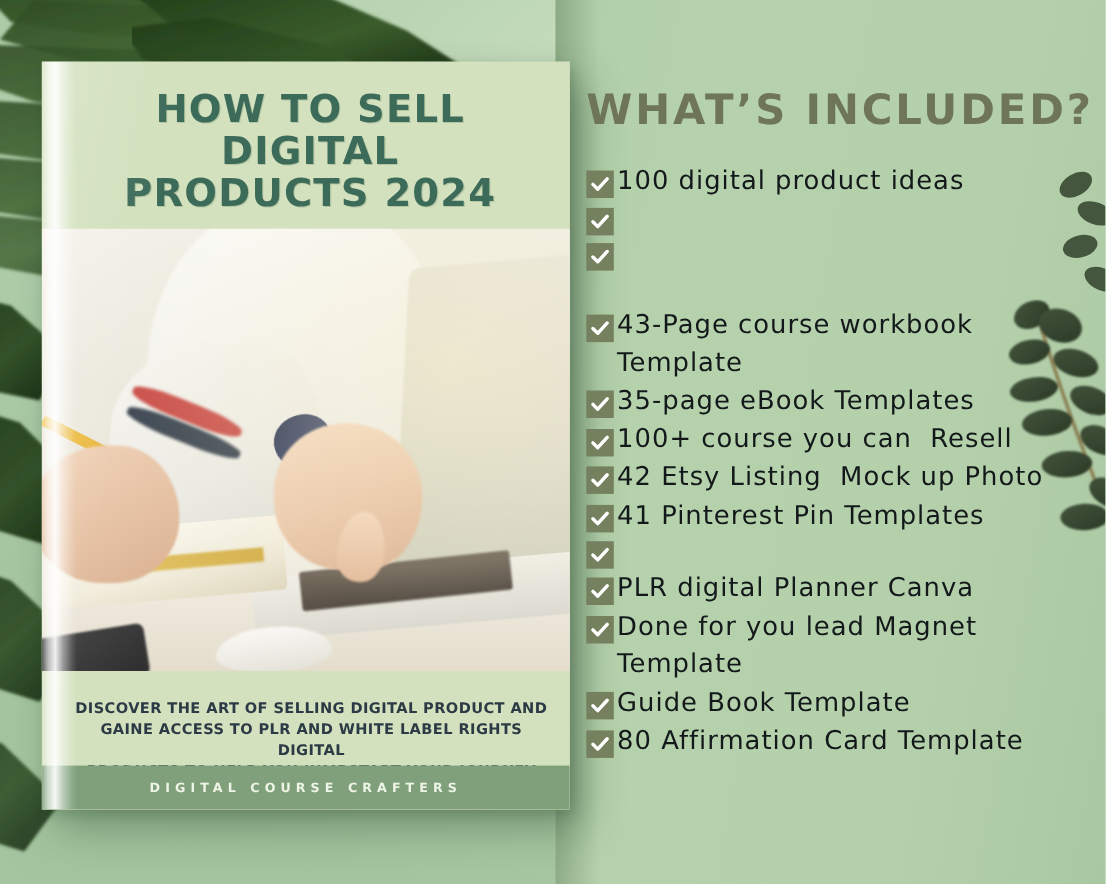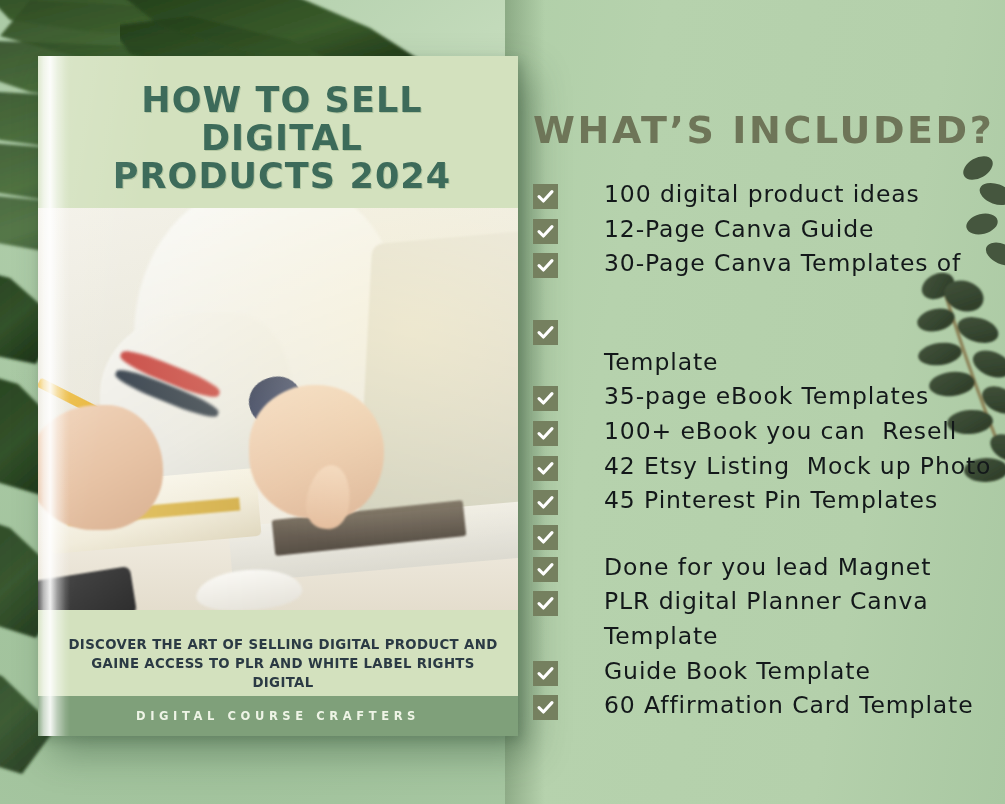--- a/index.html
+++ b/index.html
@@ -227,36 +227,35 @@
     font-family:"DejaVu Sans", sans-serif;
     font-weight:700;
     font-size:11.5px;
     letter-spacing:4.6px;
     color:#eef4e6;
   }
 
   
   .panel{
     position:absolute; left:505px; top:0; width:500px; height:804px;
-    padding:108px 10px 0 28px;
+    padding:78px 10px 0 28px;
   }
   .panel-title{
     font-family:"DejaVu Sans", sans-serif;
     font-weight:700;
     font-size:38px;
     letter-spacing:2.6px;
     color:#6e7558;
     margin-bottom:26px;
   }
   .list{ list-style:none; }
   .list li{
     display:flex;
-    align-items:flex-start;
+    align-items:center;
     margin-bottom:1px;
-    gap:43px;
   }
   .cbox{
     flex:0 0 auto;
     width:25px; height:25px;
     background:#75805f;
     margin-top:6px;
     margin-right:3px;
     position:relative;
   }
   .cbox.hidden{ background:transparent; }
@@ -432,115 +431,114 @@
             </svg>
           </span>
           <span class="item-text">100 digital product ideas</span>
         </li>
         <li>
           <span class="cbox">
             <svg width="19" height="19" viewBox="0 0 19 19" aria-hidden="true">
               <path d="M3 9.6 L7.4 14 L16 4.6" fill="none" stroke="#ffffff" stroke-width="3.1" stroke-linecap="round" stroke-linejoin="round"></path>
             </svg>
           </span>
-          <span class="item-text">12-Page Canva Guide</span>
-        </li>
-        <li>
-          <span class="cbox">
-            <svg width="19" height="19" viewBox="0 0 19 19" aria-hidden="true">
-              <path d="M3 9.6 L7.4 14 L16 4.6" fill="none" stroke="#ffffff" stroke-width="3.1" stroke-linecap="round" stroke-linejoin="round"></path>
-            </svg>
-          </span>
-          <span class="item-text">30-Page Canva Templates of</span>
+        </li>
+        <li>
+          <span class="cbox">
+            <svg width="19" height="19" viewBox="0 0 19 19" aria-hidden="true">
+              <path d="M3 9.6 L7.4 14 L16 4.6" fill="none" stroke="#ffffff" stroke-width="3.1" stroke-linecap="round" stroke-linejoin="round"></path>
+            </svg>
+          </span>
         </li>
         <li>
           <span class="cbox hidden"></span>
         </li>
         <li>
           <span class="cbox">
             <svg width="19" height="19" viewBox="0 0 19 19" aria-hidden="true">
               <path d="M3 9.6 L7.4 14 L16 4.6" fill="none" stroke="#ffffff" stroke-width="3.1" stroke-linecap="round" stroke-linejoin="round"></path>
             </svg>
           </span>
+          <span class="item-text">43-Page course workbook</span>
         </li>
         <li>
           <span class="cbox hidden"></span>
           <span class="item-text">Template</span>
         </li>
         <li>
           <span class="cbox">
             <svg width="19" height="19" viewBox="0 0 19 19" aria-hidden="true">
               <path d="M3 9.6 L7.4 14 L16 4.6" fill="none" stroke="#ffffff" stroke-width="3.1" stroke-linecap="round" stroke-linejoin="round"></path>
             </svg>
           </span>
           <span class="item-text">35-page eBook Templates</span>
         </li>
         <li>
           <span class="cbox">
             <svg width="19" height="19" viewBox="0 0 19 19" aria-hidden="true">
               <path d="M3 9.6 L7.4 14 L16 4.6" fill="none" stroke="#ffffff" stroke-width="3.1" stroke-linecap="round" stroke-linejoin="round"></path>
             </svg>
           </span>
-          <span class="item-text">100+ eBook you can  Resell</span>
+          <span class="item-text">100+ course you can  Resell</span>
         </li>
         <li>
           <span class="cbox">
             <svg width="19" height="19" viewBox="0 0 19 19" aria-hidden="true">
               <path d="M3 9.6 L7.4 14 L16 4.6" fill="none" stroke="#ffffff" stroke-width="3.1" stroke-linecap="round" stroke-linejoin="round"></path>
             </svg>
           </span>
           <span class="item-text">42 Etsy Listing  Mock up Photo</span>
         </li>
         <li>
           <span class="cbox">
             <svg width="19" height="19" viewBox="0 0 19 19" aria-hidden="true">
               <path d="M3 9.6 L7.4 14 L16 4.6" fill="none" stroke="#ffffff" stroke-width="3.1" stroke-linecap="round" stroke-linejoin="round"></path>
             </svg>
           </span>
-          <span class="item-text">45 Pinterest Pin Templates</span>
-        </li>
-        <li>
-          <span class="cbox">
-            <svg width="19" height="19" viewBox="0 0 19 19" aria-hidden="true">
-              <path d="M3 9.6 L7.4 14 L16 4.6" fill="none" stroke="#ffffff" stroke-width="3.1" stroke-linecap="round" stroke-linejoin="round"></path>
-            </svg>
-          </span>
+          <span class="item-text">41 Pinterest Pin Templates</span>
+        </li>
+        <li>
+          <span class="cbox">
+            <svg width="19" height="19" viewBox="0 0 19 19" aria-hidden="true">
+              <path d="M3 9.6 L7.4 14 L16 4.6" fill="none" stroke="#ffffff" stroke-width="3.1" stroke-linecap="round" stroke-linejoin="round"></path>
+            </svg>
+          </span>
+        </li>
+        <li>
+          <span class="cbox">
+            <svg width="19" height="19" viewBox="0 0 19 19" aria-hidden="true">
+              <path d="M3 9.6 L7.4 14 L16 4.6" fill="none" stroke="#ffffff" stroke-width="3.1" stroke-linecap="round" stroke-linejoin="round"></path>
+            </svg>
+          </span>
+          <span class="item-text">PLR digital Planner Canva</span>
         </li>
         <li>
           <span class="cbox">
             <svg width="19" height="19" viewBox="0 0 19 19" aria-hidden="true">
               <path d="M3 9.6 L7.4 14 L16 4.6" fill="none" stroke="#ffffff" stroke-width="3.1" stroke-linecap="round" stroke-linejoin="round"></path>
             </svg>
           </span>
           <span class="item-text">Done for you lead Magnet</span>
-        </li>
-        <li>
-          <span class="cbox">
-            <svg width="19" height="19" viewBox="0 0 19 19" aria-hidden="true">
-              <path d="M3 9.6 L7.4 14 L16 4.6" fill="none" stroke="#ffffff" stroke-width="3.1" stroke-linecap="round" stroke-linejoin="round"></path>
-            </svg>
-          </span>
-          <span class="item-text">PLR digital Planner Canva</span>
         </li>
         <li>
           <span class="cbox hidden"></span>
           <span class="item-text">Template</span>
         </li>
         <li>
           <span class="cbox">
             <svg width="19" height="19" viewBox="0 0 19 19" aria-hidden="true">
               <path d="M3 9.6 L7.4 14 L16 4.6" fill="none" stroke="#ffffff" stroke-width="3.1" stroke-linecap="round" stroke-linejoin="round"></path>
             </svg>
           </span>
           <span class="item-text">Guide Book Template</span>
         </li>
         <li>
           <span class="cbox">
             <svg width="19" height="19" viewBox="0 0 19 19" aria-hidden="true">
               <path d="M3 9.6 L7.4 14 L16 4.6" fill="none" stroke="#ffffff" stroke-width="3.1" stroke-linecap="round" stroke-linejoin="round"></path>
             </svg>
           </span>
-          <span class="item-text">60 Affirmation Card Template</span>
+          <span class="item-text">80 Affirmation Card Template</span>
         </li>
       </ul>
   </div>
 
 </div>
 
 </body></html>

